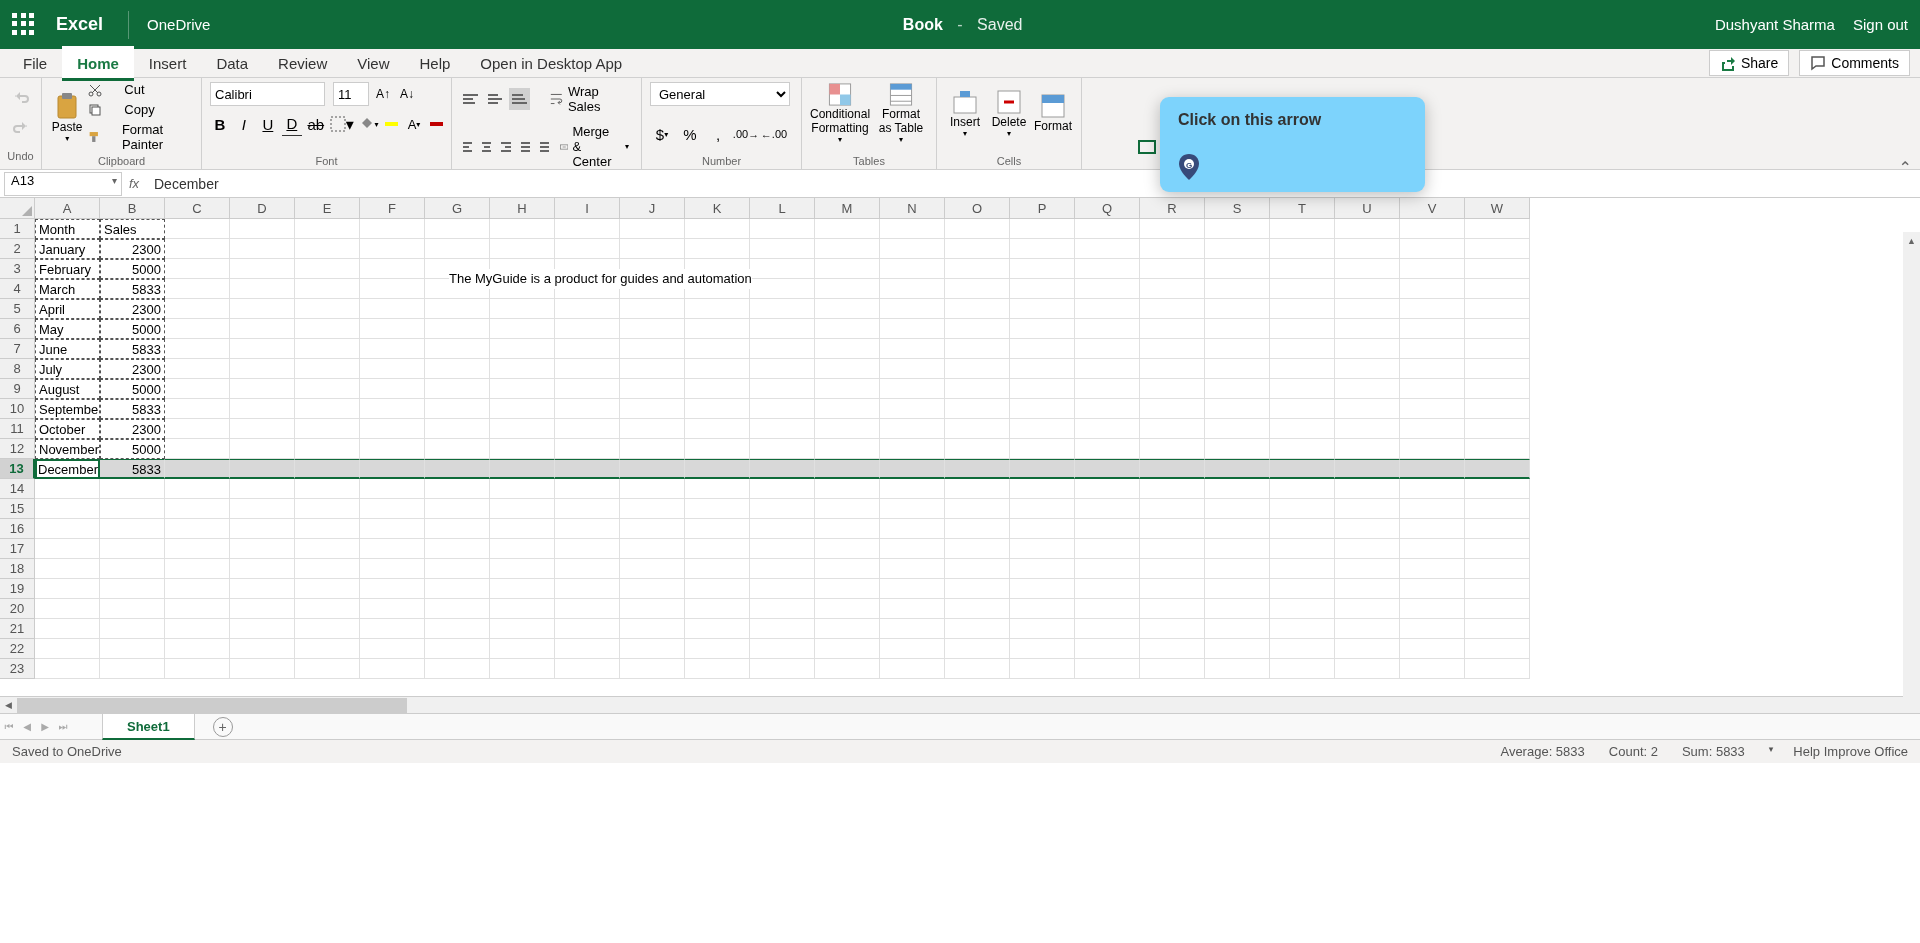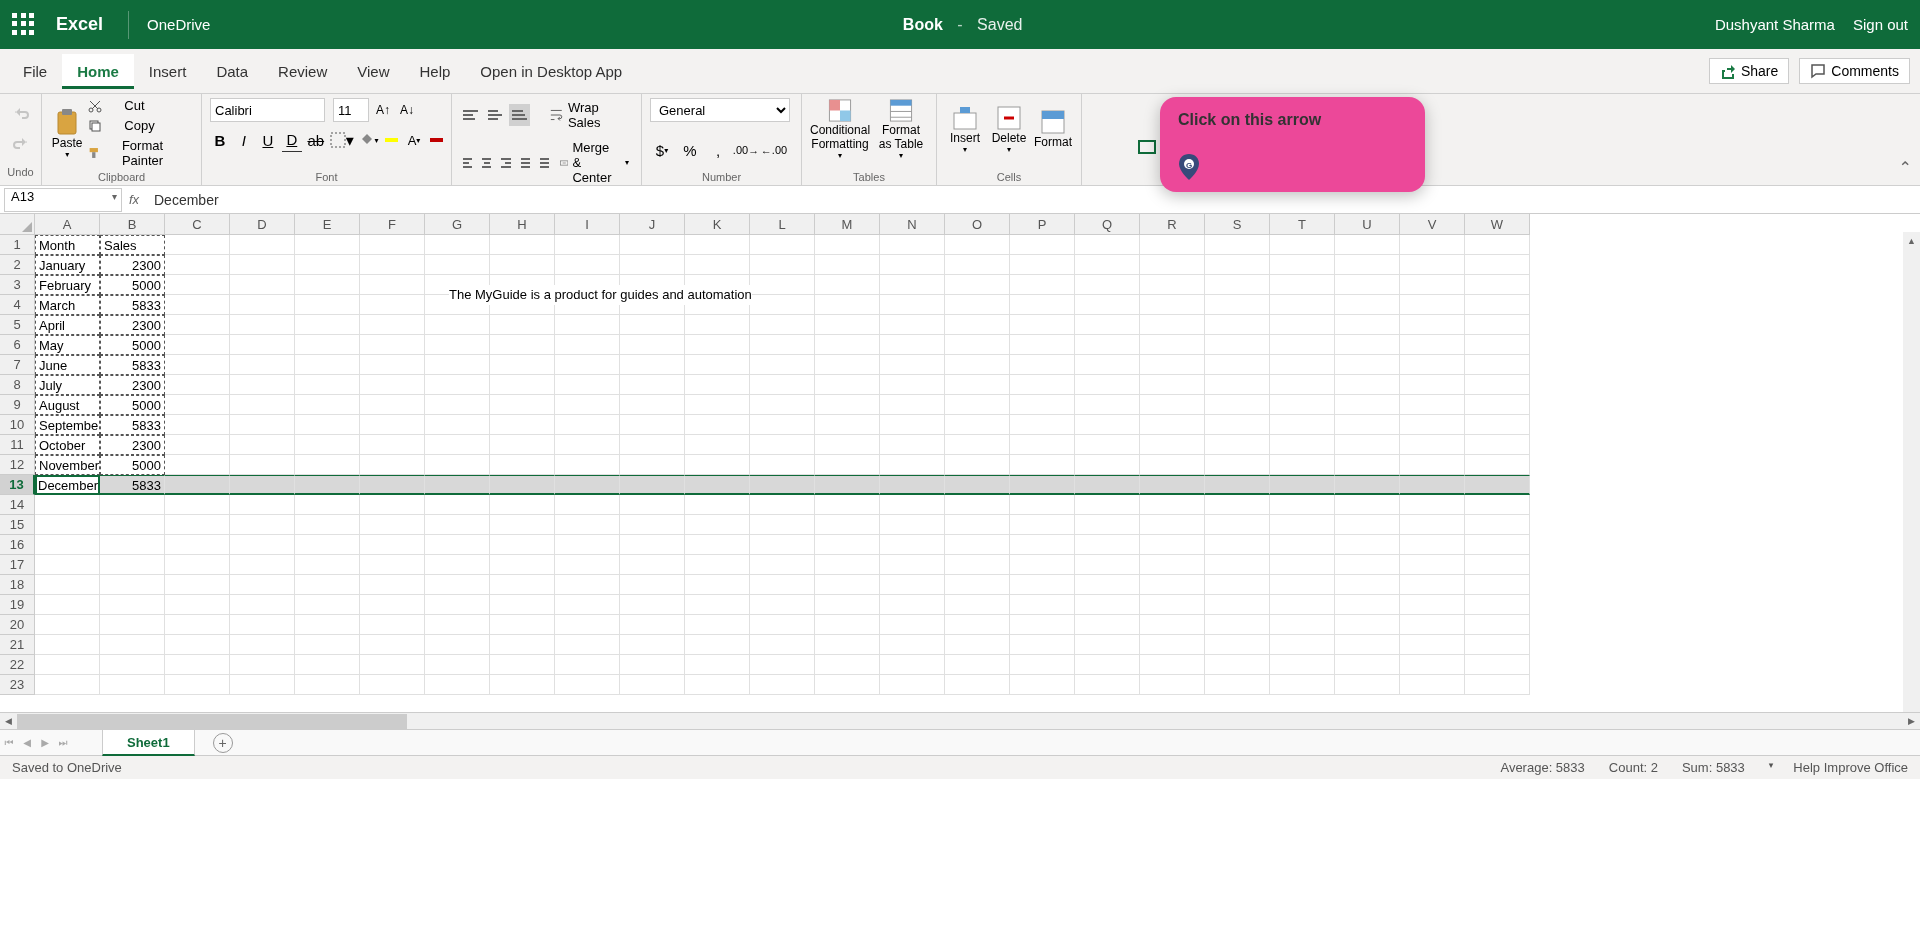--- a/index.html
+++ b/index.html
@@ -13,21 +13,21 @@
 .divider-v { width: 1px; height: 28px; background: rgba(255,255,255,0.3); margin-right: 18px; }
 .location { font-size: 15px; }
 .titlebar-center { flex: 1; text-align: center; font-size: 16px; }
 .doc-title { font-weight: 600; }
 .doc-sep { margin: 0 10px; opacity: 0.7; }
 .doc-status { opacity: 0.9; }
 .user-name { font-size: 15px; margin-right: 18px; }
 .signout { font-size: 15px; cursor: pointer; }
 
 
-.tabbar { height: 45px; background: #f3f2f1; display: flex; align-items: center; border-bottom: 1px solid #d0d0d0; padding-left: 8px; position: relative; }
+.tabbar { height: 29px; background: #f3f2f1; display: flex; align-items: center; border-bottom: 1px solid #d0d0d0; padding-left: 8px; position: relative; }
 .tab { padding: 0 15px; height: 35px; line-height: 35px; font-size: 15px; cursor: pointer; color: #333; }
 .tab.active { background: #fff; color: #1a7a44; border-bottom: 3px solid #0f6b3a; font-weight: 600; }
 .tell-me { color: #666; margin-left: 30px; }
 .tabbar-right { position: absolute; right: 10px; display: flex; gap: 10px; }
 .share-btn, .comments-btn { border: 1px solid #ccc; padding: 4px 10px; font-size: 14px; cursor: pointer; background: #fff; display: flex; align-items: center; gap: 5px; }
 .share-btn svg, .comments-btn svg { width: 16px; height: 16px; }
 
 
 .ribbon { height: 92px; background: #f3f2f1; border-bottom: 1px solid #d0d0d0; display: flex; }
 .ribbon-group { border-right: 1px solid #d0d0d0; padding: 4px 8px 2px; display: flex; flex-direction: column; justify-content: space-between; }
@@ -69,21 +69,21 @@
 .num-format { width: 140px; height: 24px; border: 1px solid #ccc; background: #fff; font-size: 13px; padding: 0 4px; }
 .num-btn { width: 24px; height: 24px; cursor: pointer; display: flex; align-items: center; justify-content: center; font-size: 15px; }
 
 .tables-group { width: 135px; }
 .big-btn { display: flex; flex-direction: column; align-items: center; width: 64px; height: 62px; cursor: pointer; font-size: 12px; text-align: center; justify-content: center; }
 .big-btn svg { width: 26px; height: 26px; }
 
 .cells-group { width: 145px; }
 .cells-group .big-btn { width: 44px; }
 
-.tooltip-box { position: absolute; top: 97px; left: 1160px; width: 265px; height: 95px; background: #ec4899; border-radius: 16px; box-shadow: 0 4px 16px rgba(0,0,0,0.25); padding: 14px 18px; z-index: 100; }
+.tooltip-box { position: absolute; top: 97px; left: 1160px; width: 265px; height: 95px; background: #7dd3fc; border-radius: 9px; box-shadow: 0 4px 16px rgba(0,0,0,0.25); padding: 14px 18px; z-index: 100; }
 .tooltip-text { font-size: 16px; font-weight: 600; color: #333; }
 .tooltip-marker { position: absolute; bottom: 8px; left: 18px; }
 .tooltip-marker svg { width: 22px; height: 26px; }
 .format-arrow-box { position: absolute; top: 140px; left: 1138px; width: 18px; height: 14px; border: 2px solid #0f6b3a; z-index: 99; }
 
 .ribbon-collapse { position: absolute; right: 8px; top: 158px; cursor: pointer; color: #666; }
 
 
 .formula-bar { height: 28px; display: flex; align-items: center; border-bottom: 1px solid #ccc; }
 .name-box { width: 118px; height: 24px; border: 1px solid #ccc; font-size: 13px; padding: 0 6px; margin-left: 4px; background: #fff; position: relative; }

